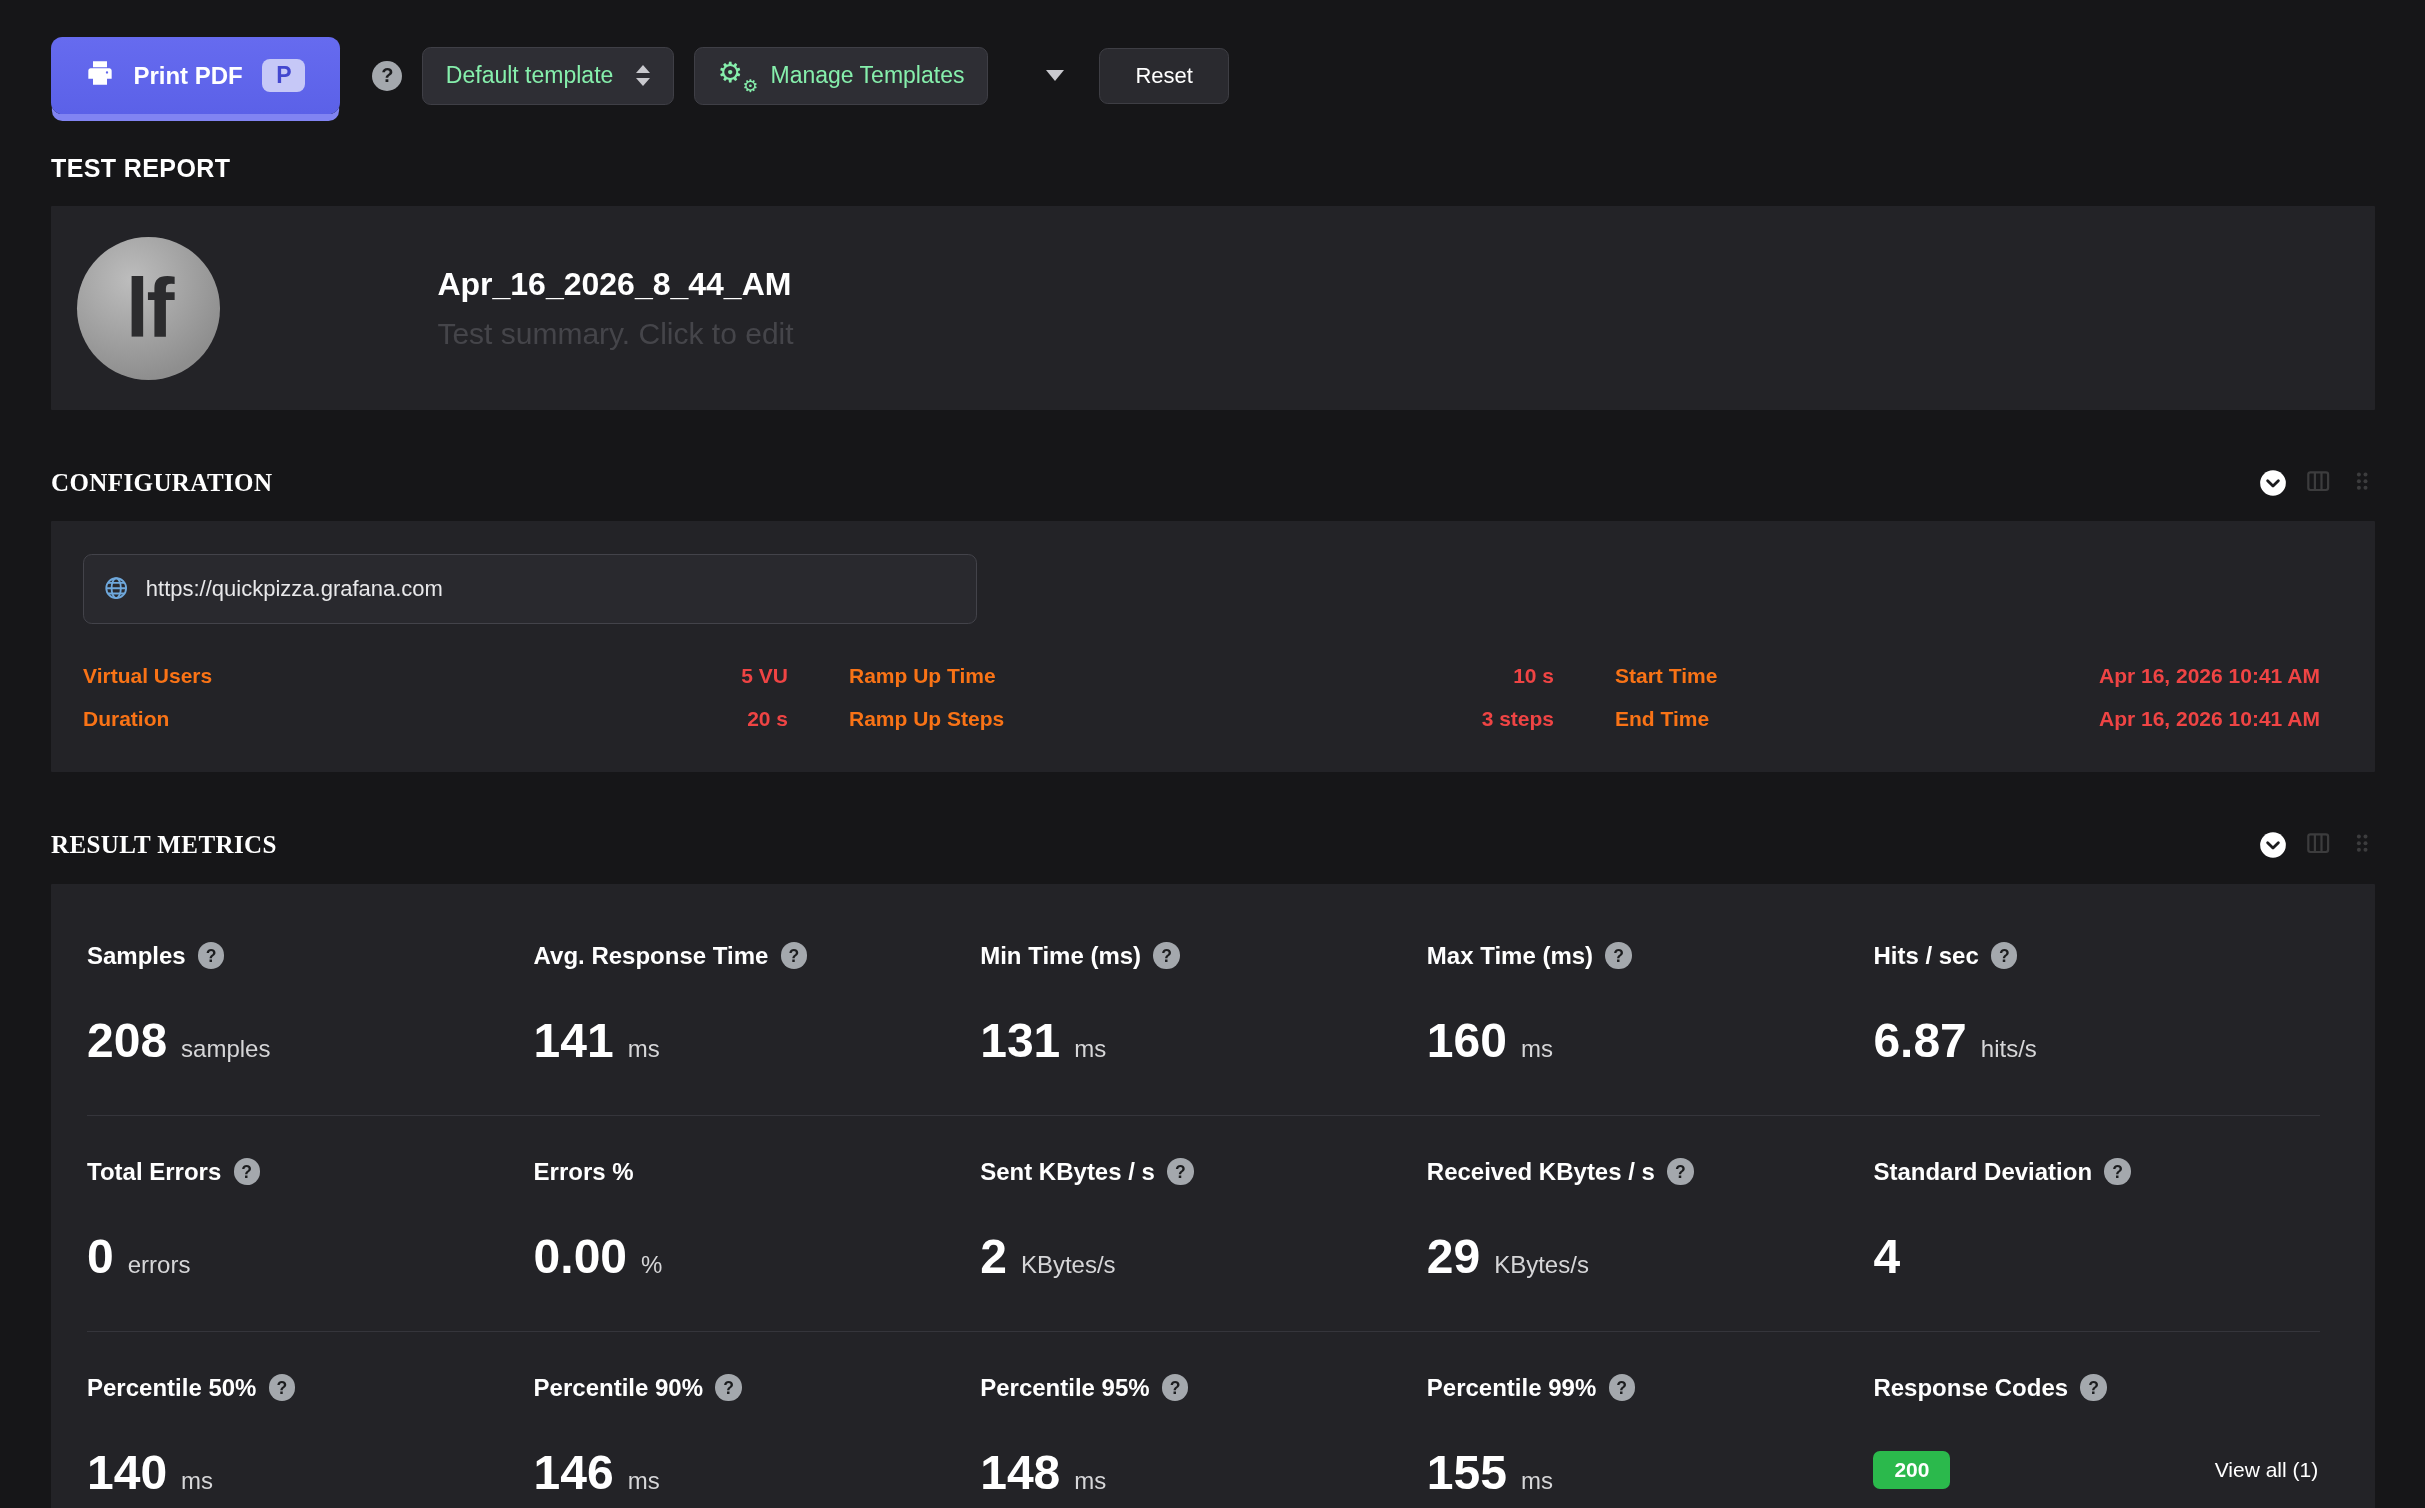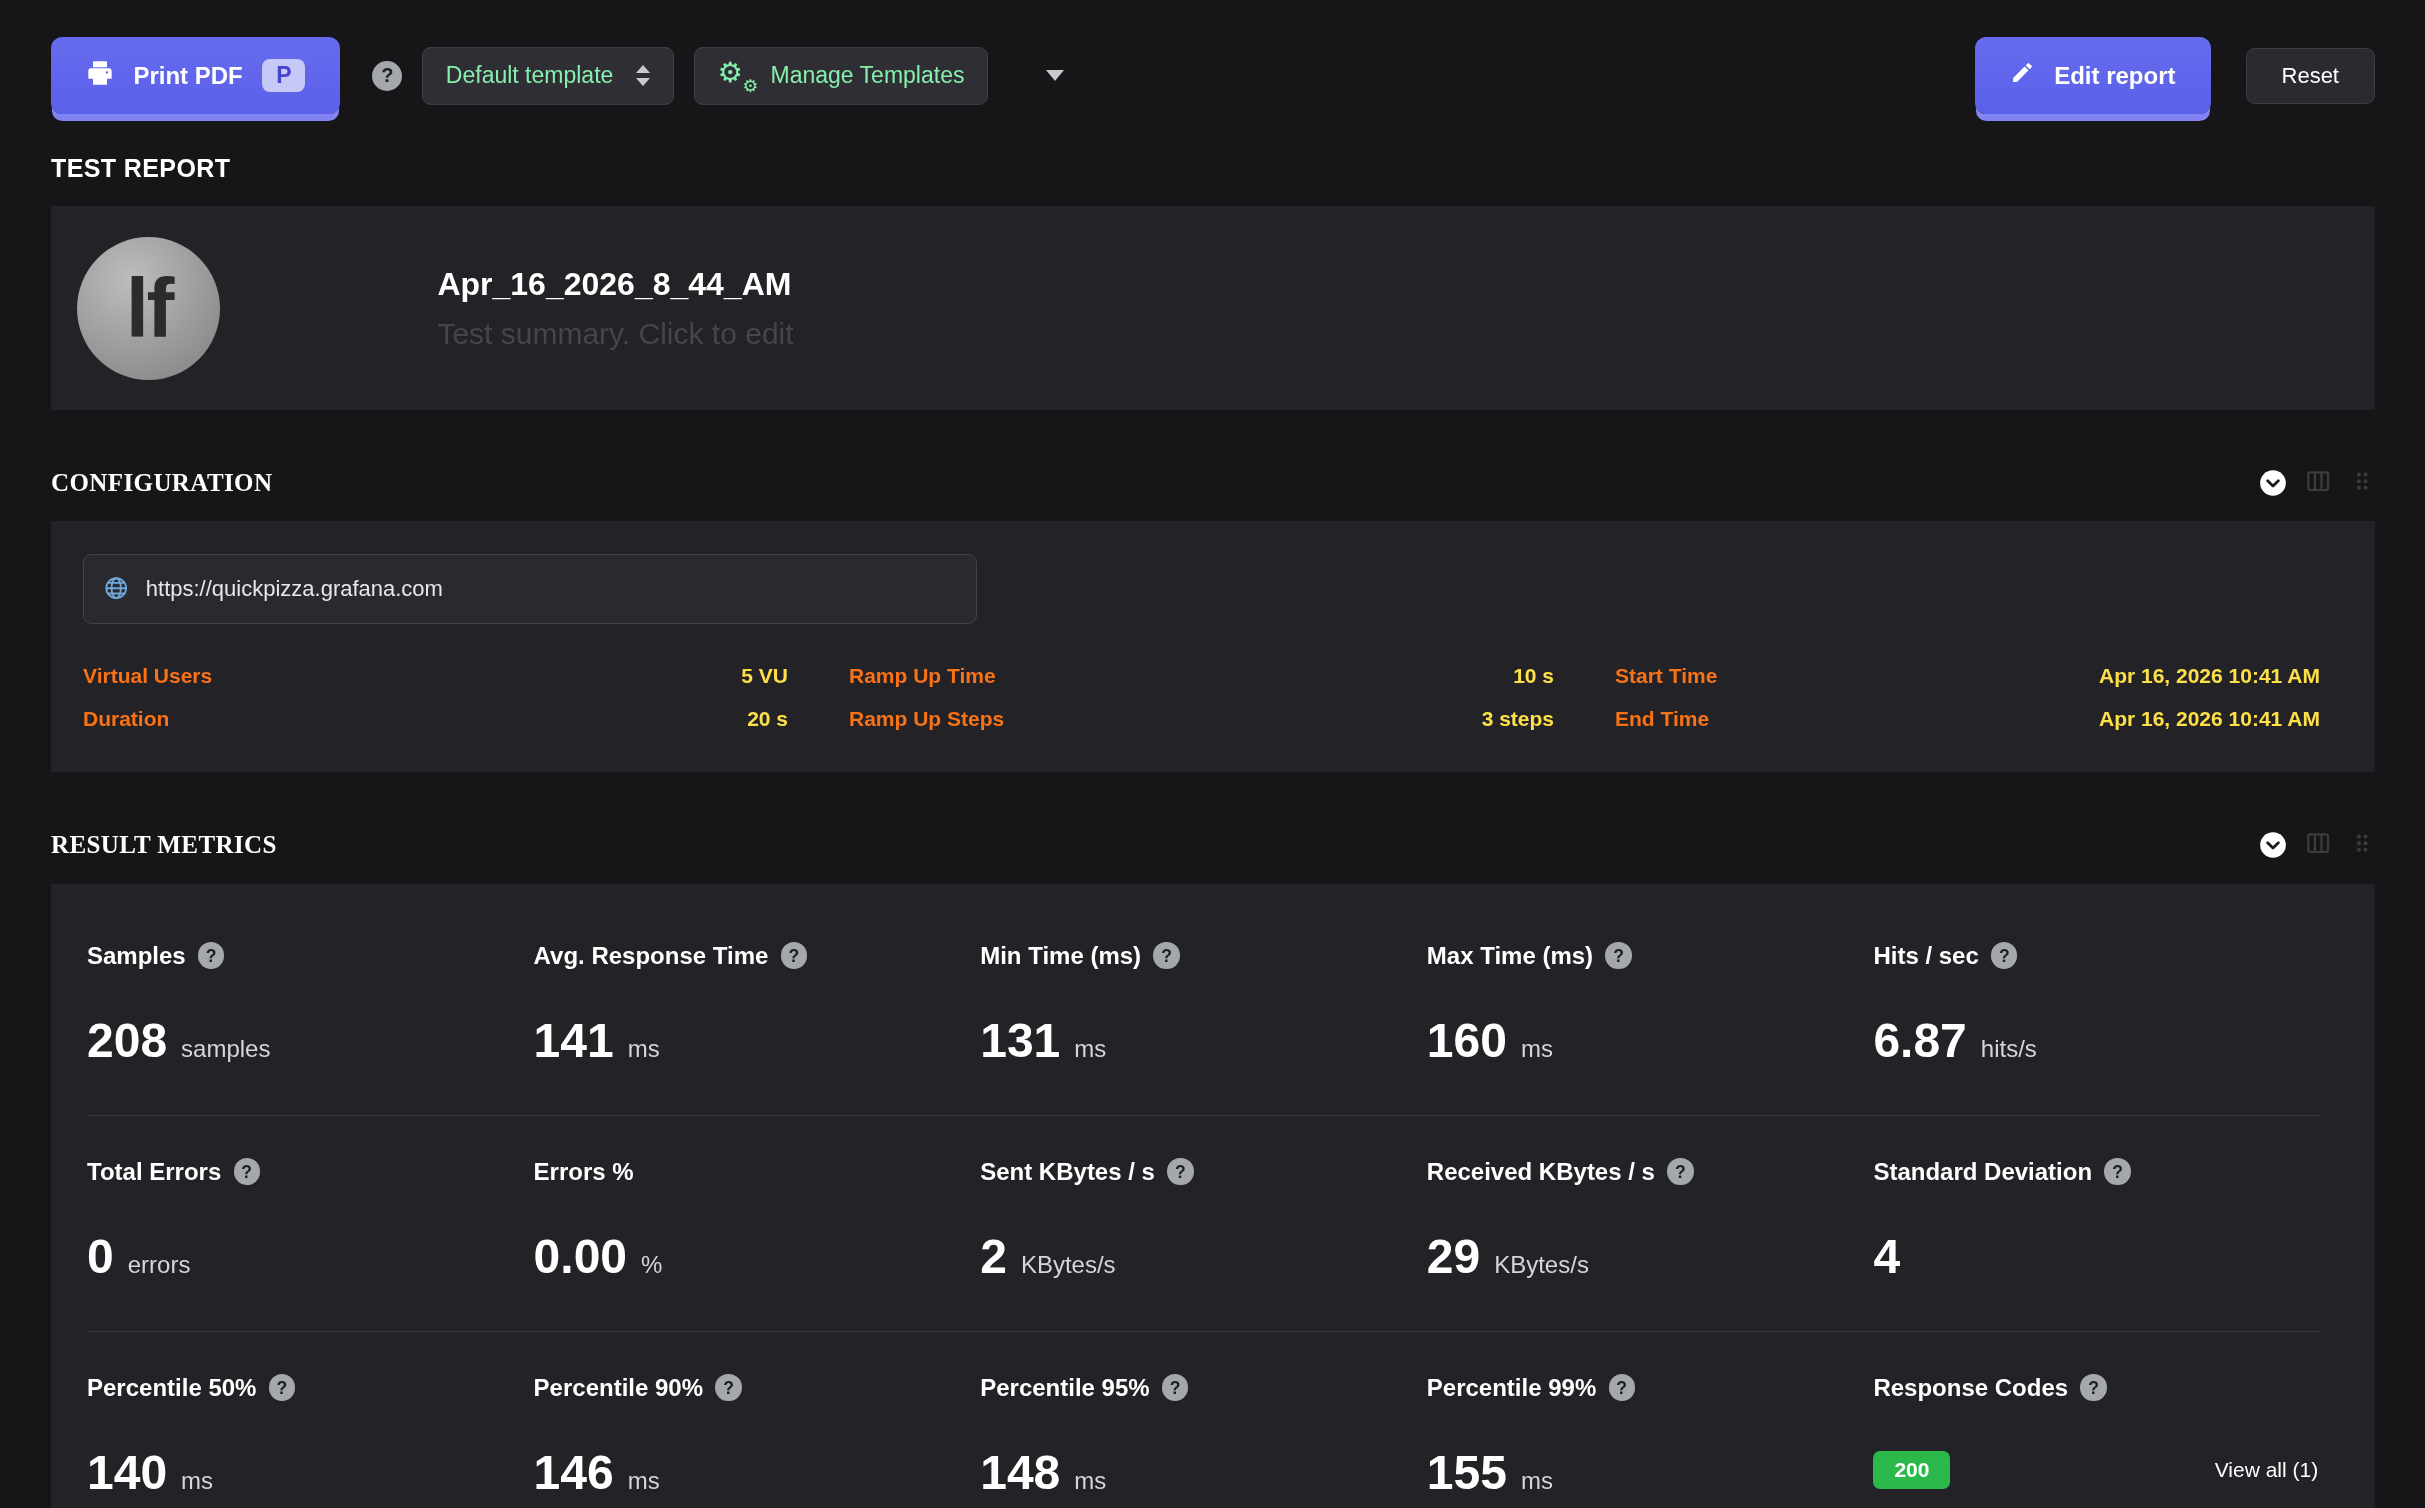--- a/index.html
+++ b/index.html
@@ -93,21 +93,21 @@
     flex:1; background:transparent; border:none; outline:none;
     color:#e8e8ea; font-size:22px; font-family:"Liberation Sans", sans-serif;
   }
   .config-grid {
     margin-top:39px;
     display:grid; grid-template-columns:repeat(3,1fr); column-gap:61px; row-gap:16px;
     font-size:21px;
   }
   .cfg-item { display:flex; justify-content:space-between; align-items:center; line-height:26.4px; }
   .cfg-label { font-weight:600; color:#f97316; }
-  .cfg-value { font-weight:700; color:#fde047; text-align:right; }
+  .cfg-value { font-weight:700; color:#ef4444; text-align:right; }
 
   
   .metrics-panel { margin-top:23px; padding:16px 55px 0 36px; }
   .metrics-row { display:grid; grid-template-columns:repeat(5,1fr); padding:42px 0 48px; }
   .metrics-row + .metrics-row { border-top:0.9px solid #35353b; }
   .m-label { display:flex; align-items:center; gap:12.3px; font-size:24px; font-weight:700; line-height:28px; }
   .m-label .help-circle { width:26.4px; height:26.4px; font-size:17.6px; }
   .m-value { margin-top:44px; display:flex; align-items:baseline; gap:14px; }
   .m-num { font-size:48px; font-weight:700; line-height:53px; }
   .m-unit { font-size:24px; color:#d6d6d8; }
@@ -147,28 +147,20 @@
     <button class="btn btn-ghost mng-btn">
       <span class="cogs">
         <span class="cog-big">⚙</span>
         <span class="cog-small">⚙</span>
       </span>
       <span>Manage Templates</span>
     </button>
 
     <span class="caret-down"></span>
 
-    <button class="btn btn-primary btn-edit">
-      <span class="icon">
-        <svg viewBox="0 0 24 24" width="25" height="25">
-            <path fill="#fff" d="M3 17.25V21h3.75L17.8 9.94l-3.75-3.75L3 17.25zM20.7 7.04a1 1 0 0 0 0-1.41L18.37 3.3a1 1 0 0 0-1.42 0l-1.83 1.83 3.75 3.75 1.83-1.84z"></path>
-          </svg>
-      </span>
-      <span>Edit report</span>
-    </button>
 
     <button class="btn btn-reset">
       <span>Reset</span>
     </button>
   </div>
 
   <div class="page-title">TEST REPORT</div>
 
   <div class="panel report-card">
     <div class="avatar">lf</div>

